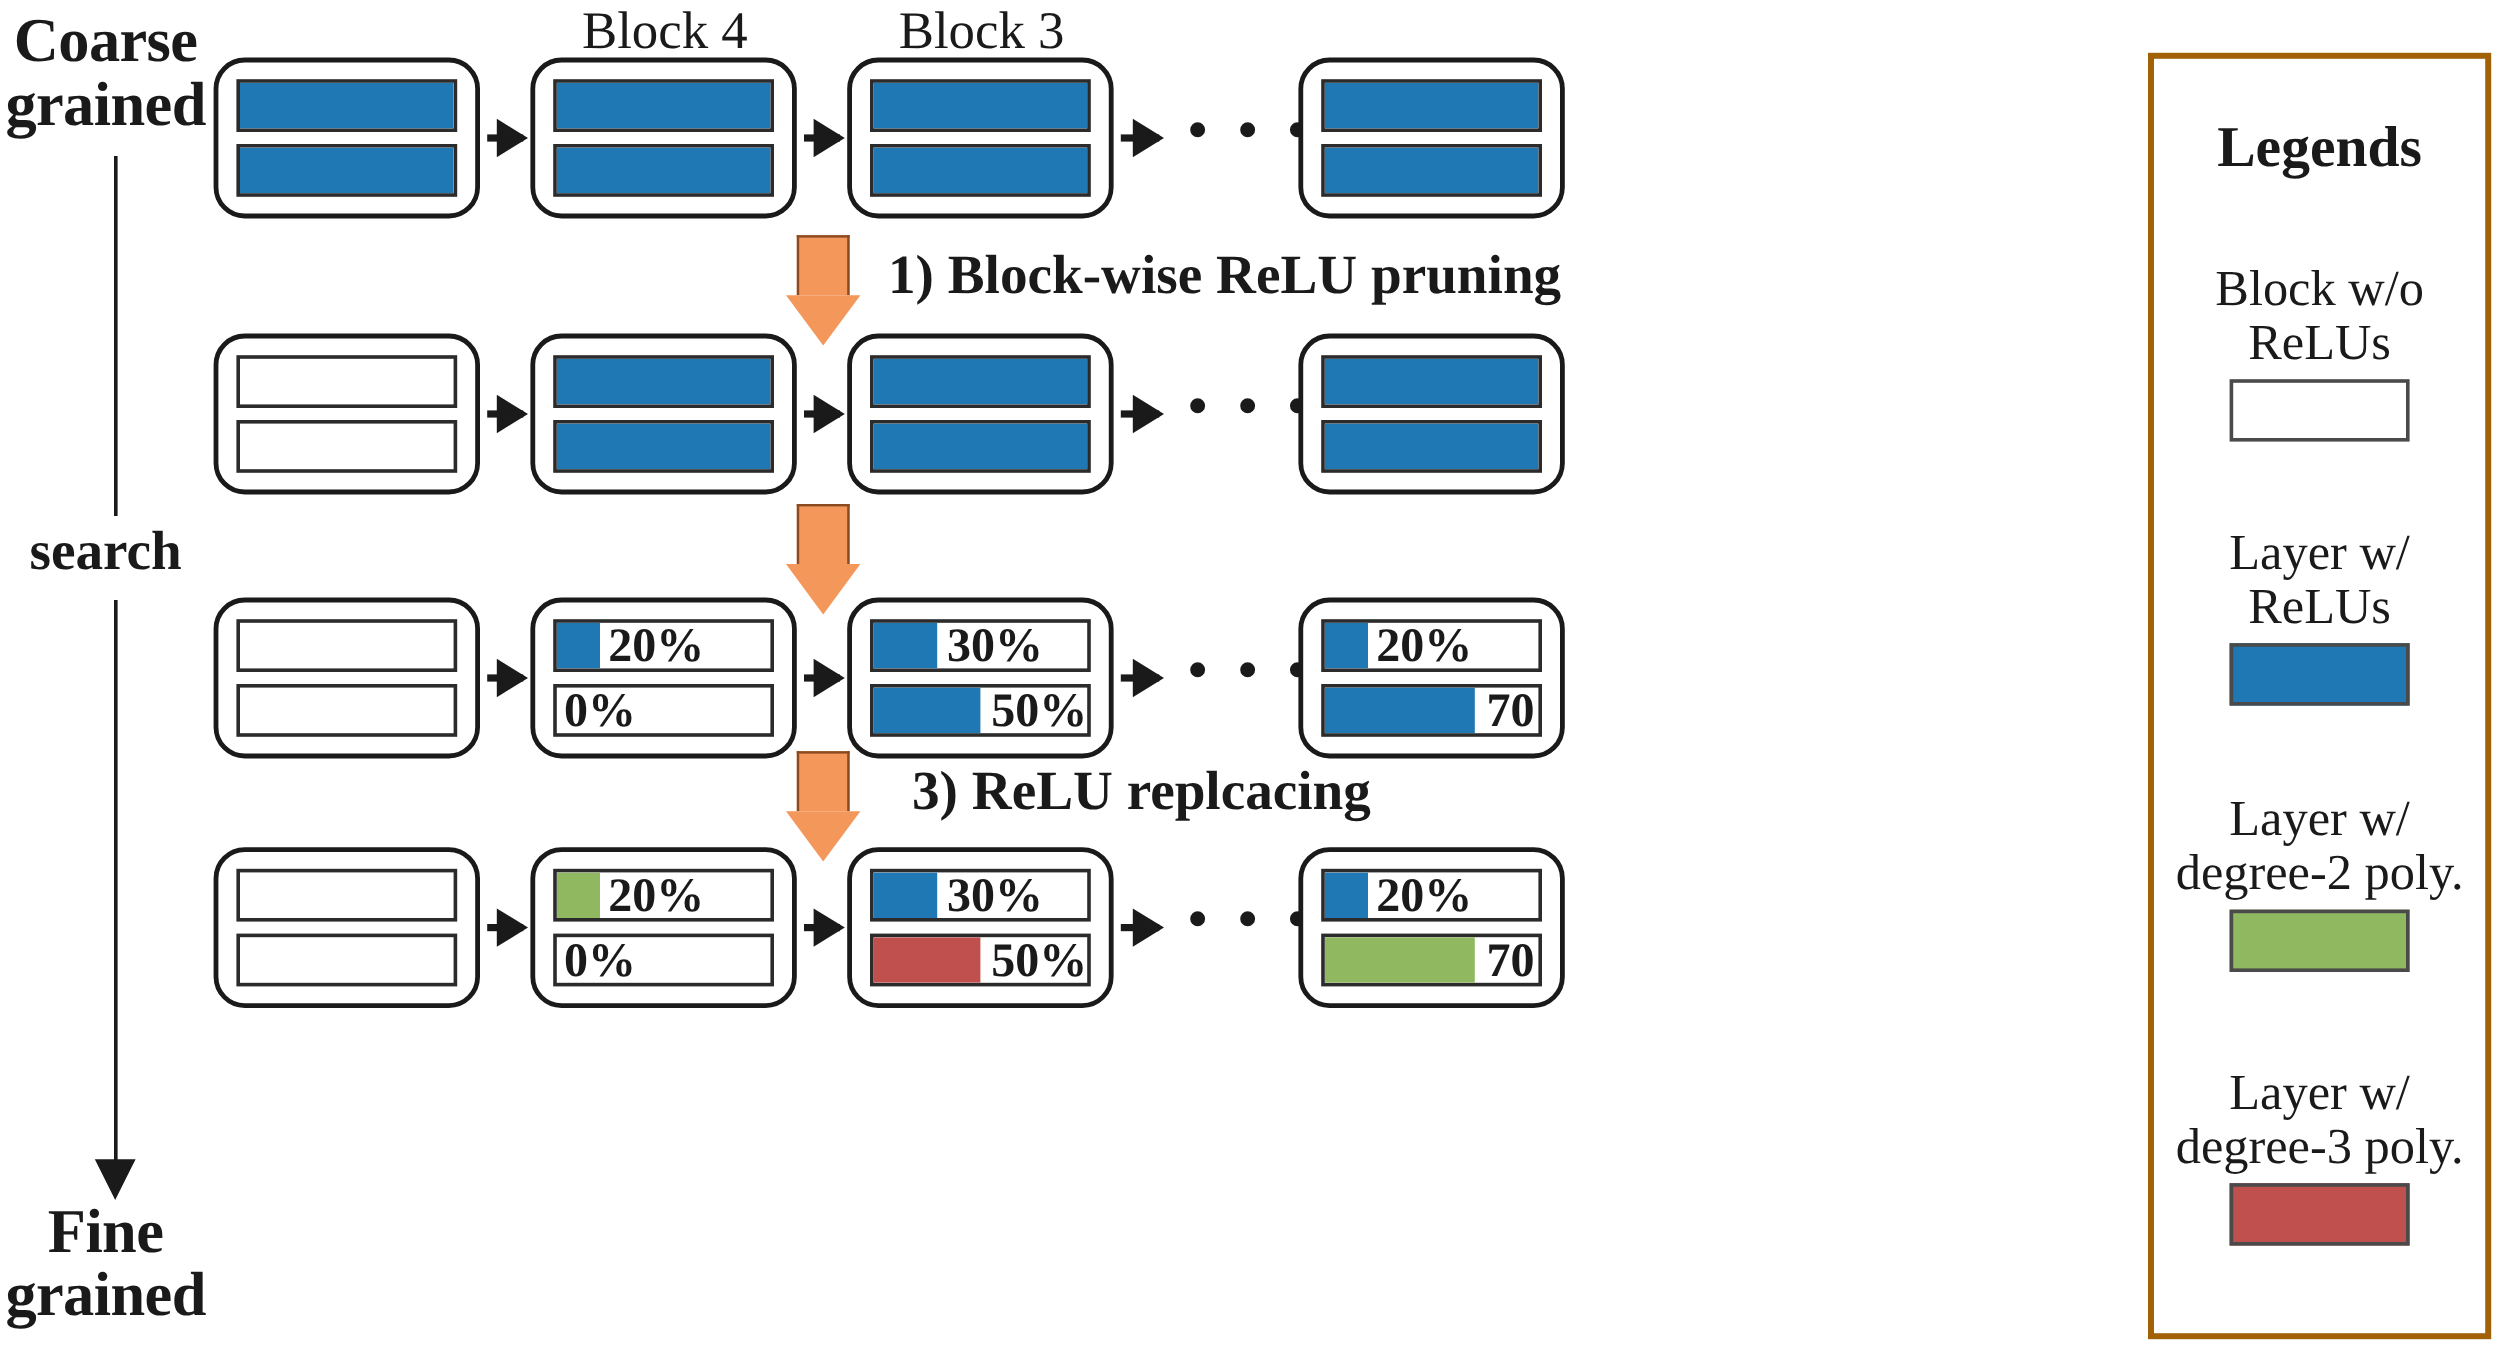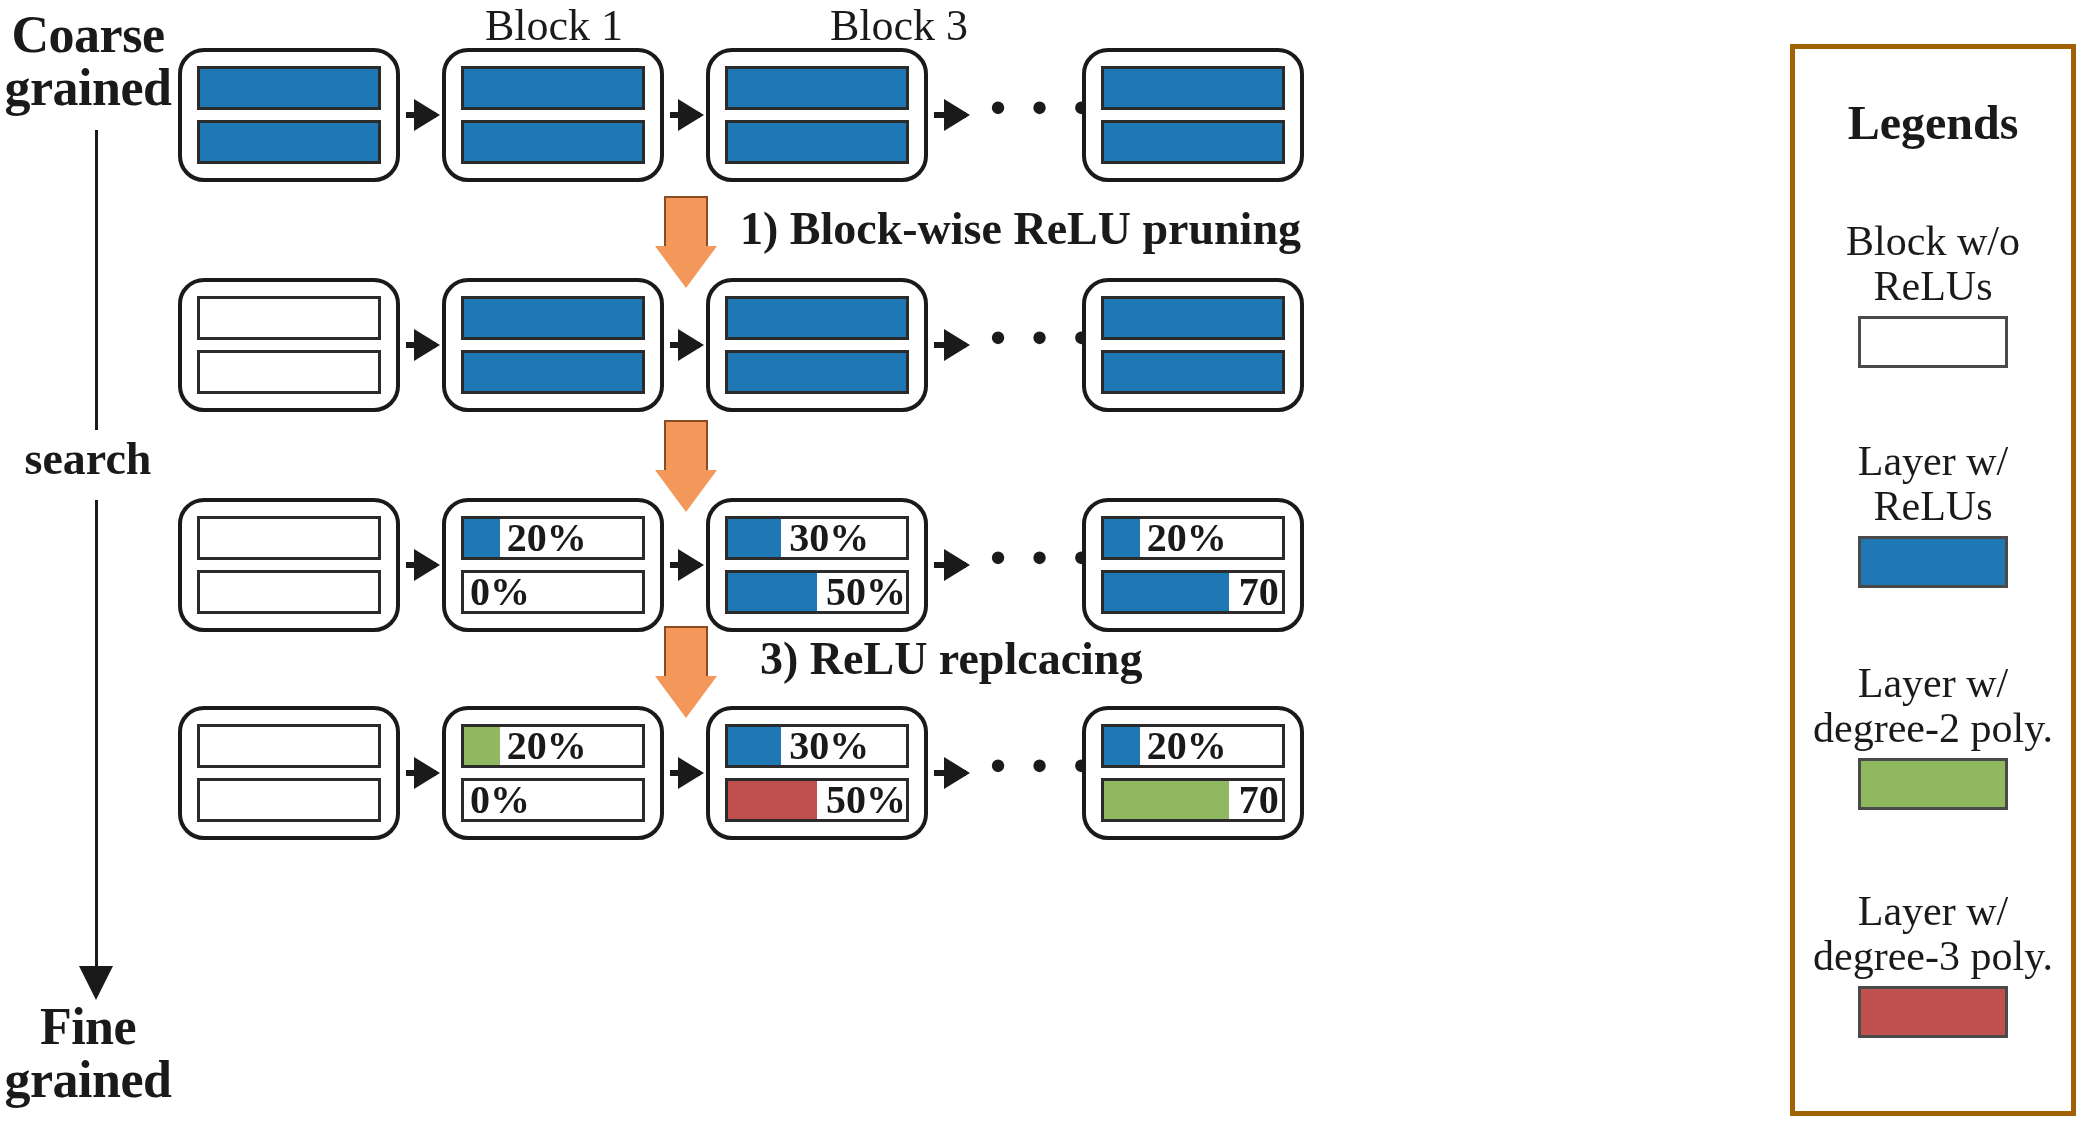--- a/index.html
+++ b/index.html
@@ -67,22 +67,22 @@
 
   <div class="axis-label" id="coarse-label">Coarse
 grained</div>
   <div class="axis-line" id="axis-line-top"></div>
   <div id="search-label">search</div>
   <div class="axis-line" id="axis-line-bot"></div>
   <div id="axis-arrowhead"></div>
   <div class="axis-label" id="fine-label">Fine
 grained</div>
 
-  <div class="col-header" style="left:404px;">Block 1</div>
-  <div class="col-header" style="left:668px;text-align:right;">Block 3</div>
+  <div class="col-header" style="left:404px;">Block 4</div>
+  <div class="col-header" style="left:668px;">Block 3</div>
 
   <div id="rows-host">
       <div class="block" style="left: 178px; top: 48px; width: 222px; height: 134px;">
         <div class="lane" style="width: 184px; height: 44px; margin-top: 0px;">
           <div class="fill" style="width: 100%; background: rgb(31, 119, 180);"></div>
         </div>
         <div class="lane" style="width: 184px; height: 44px; margin-top: 10px;">
           <div class="fill" style="width: 100%; background: rgb(31, 119, 180);"></div>
         </div>
       </div>

